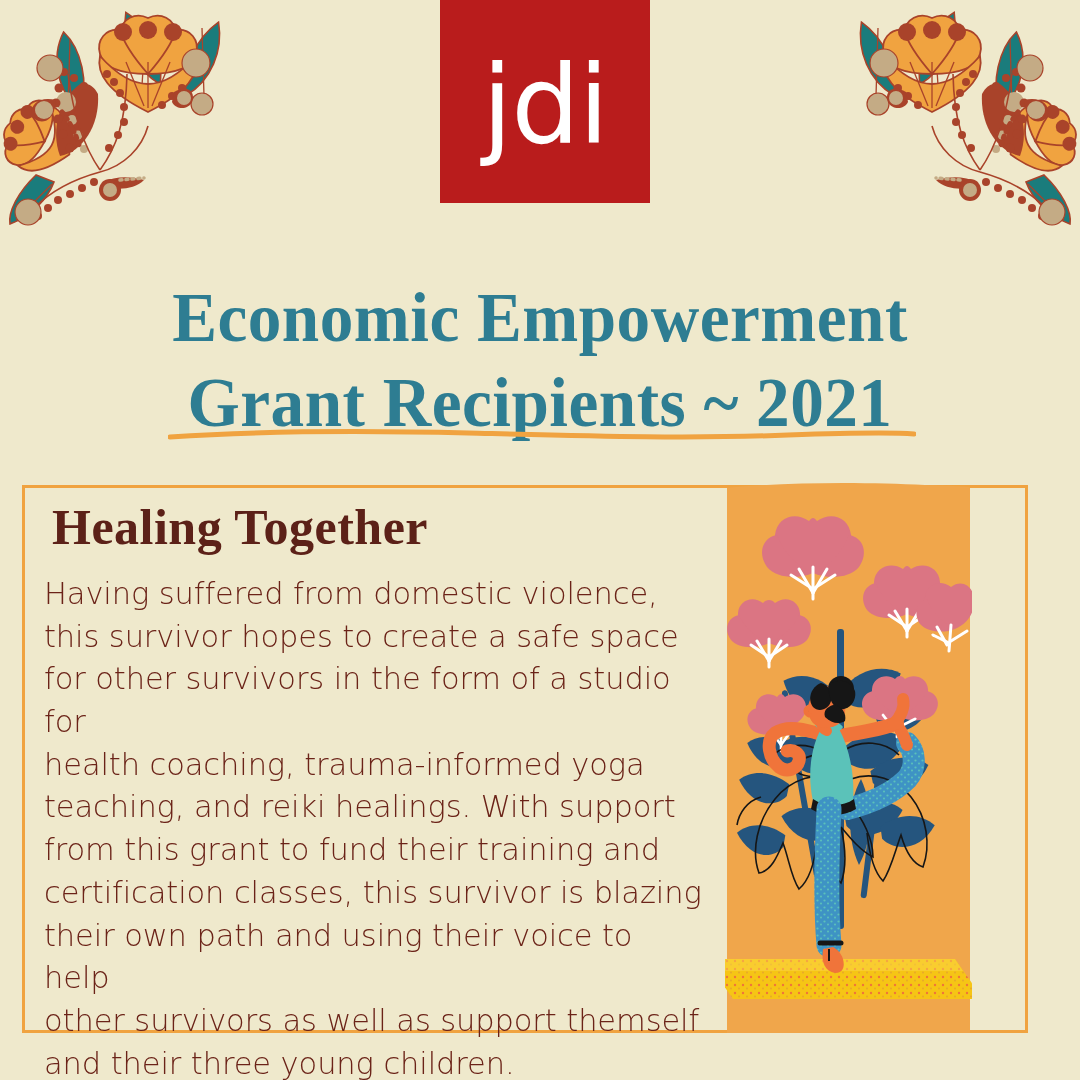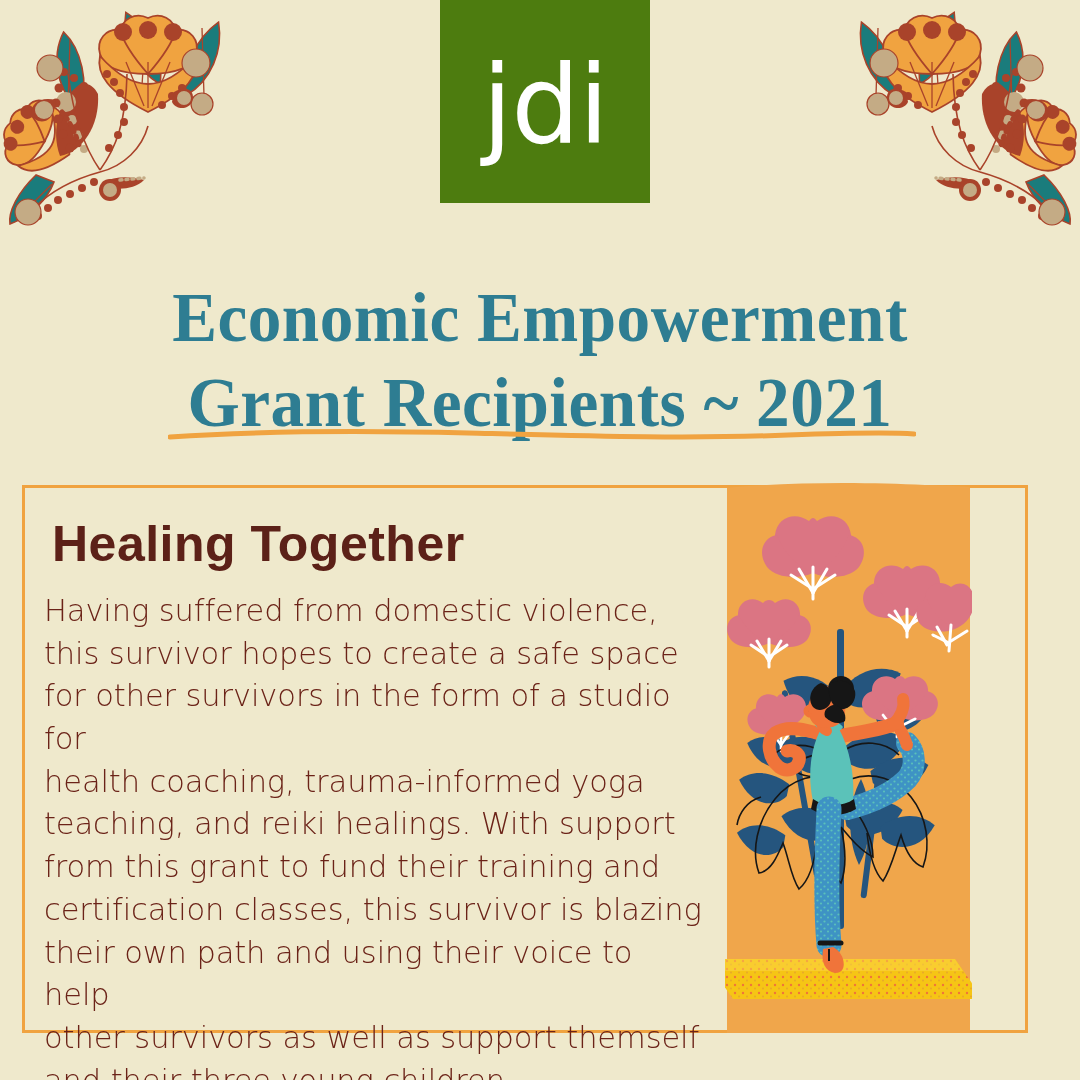--- a/index.html
+++ b/index.html
@@ -8,21 +8,21 @@
     background:#EFE9CC;
     font-family:"Liberation Sans", sans-serif;
     overflow:hidden;
     position:relative;
   }
   .poster{position:absolute;inset:0;width:1080px;height:1080px;}
 
   
   .logo-square{
     position:absolute;left:440px;top:0;width:210px;height:203px;
-    background:#4d7c0f;
+    background:#b91c1c;
     display:flex;align-items:center;justify-content:center;
   }
   .logo-text{
     color:#FFFFFF;
     font-family:"DejaVu Sans", sans-serif;
     font-size:108px;font-weight:400;line-height:1;
     letter-spacing:-1px;
     margin-top:8px;
   }
 
@@ -53,26 +53,26 @@
     position:absolute;left:22px;top:485px;width:1006px;height:548px;
     border:3px solid #F0A340;
     box-sizing:border-box;
     background:transparent;
   }
   .card-body{
     position:absolute;left:44px;top:500px;width:660px;
   }
   .card-title{
     color:#5C2118;
-    font-family:Liberation Sans, sans-serif;
+    font-family:Liberation Serif, serif;
     font-weight:700;
     font-size:50px;
     line-height:1.1;
     letter-spacing:0.5px;
-    margin:17px 0 18px 8px;
+    margin:0 0 18px 8px;
   }
   .card-text{
     color:#6B2318;
     font-family:"DejaVu Sans", sans-serif;
     font-weight:300;
     font-size:30.5px;
     line-height:1.40;
     letter-spacing:-0.1px;
     margin:0;
     white-space:pre-line;

